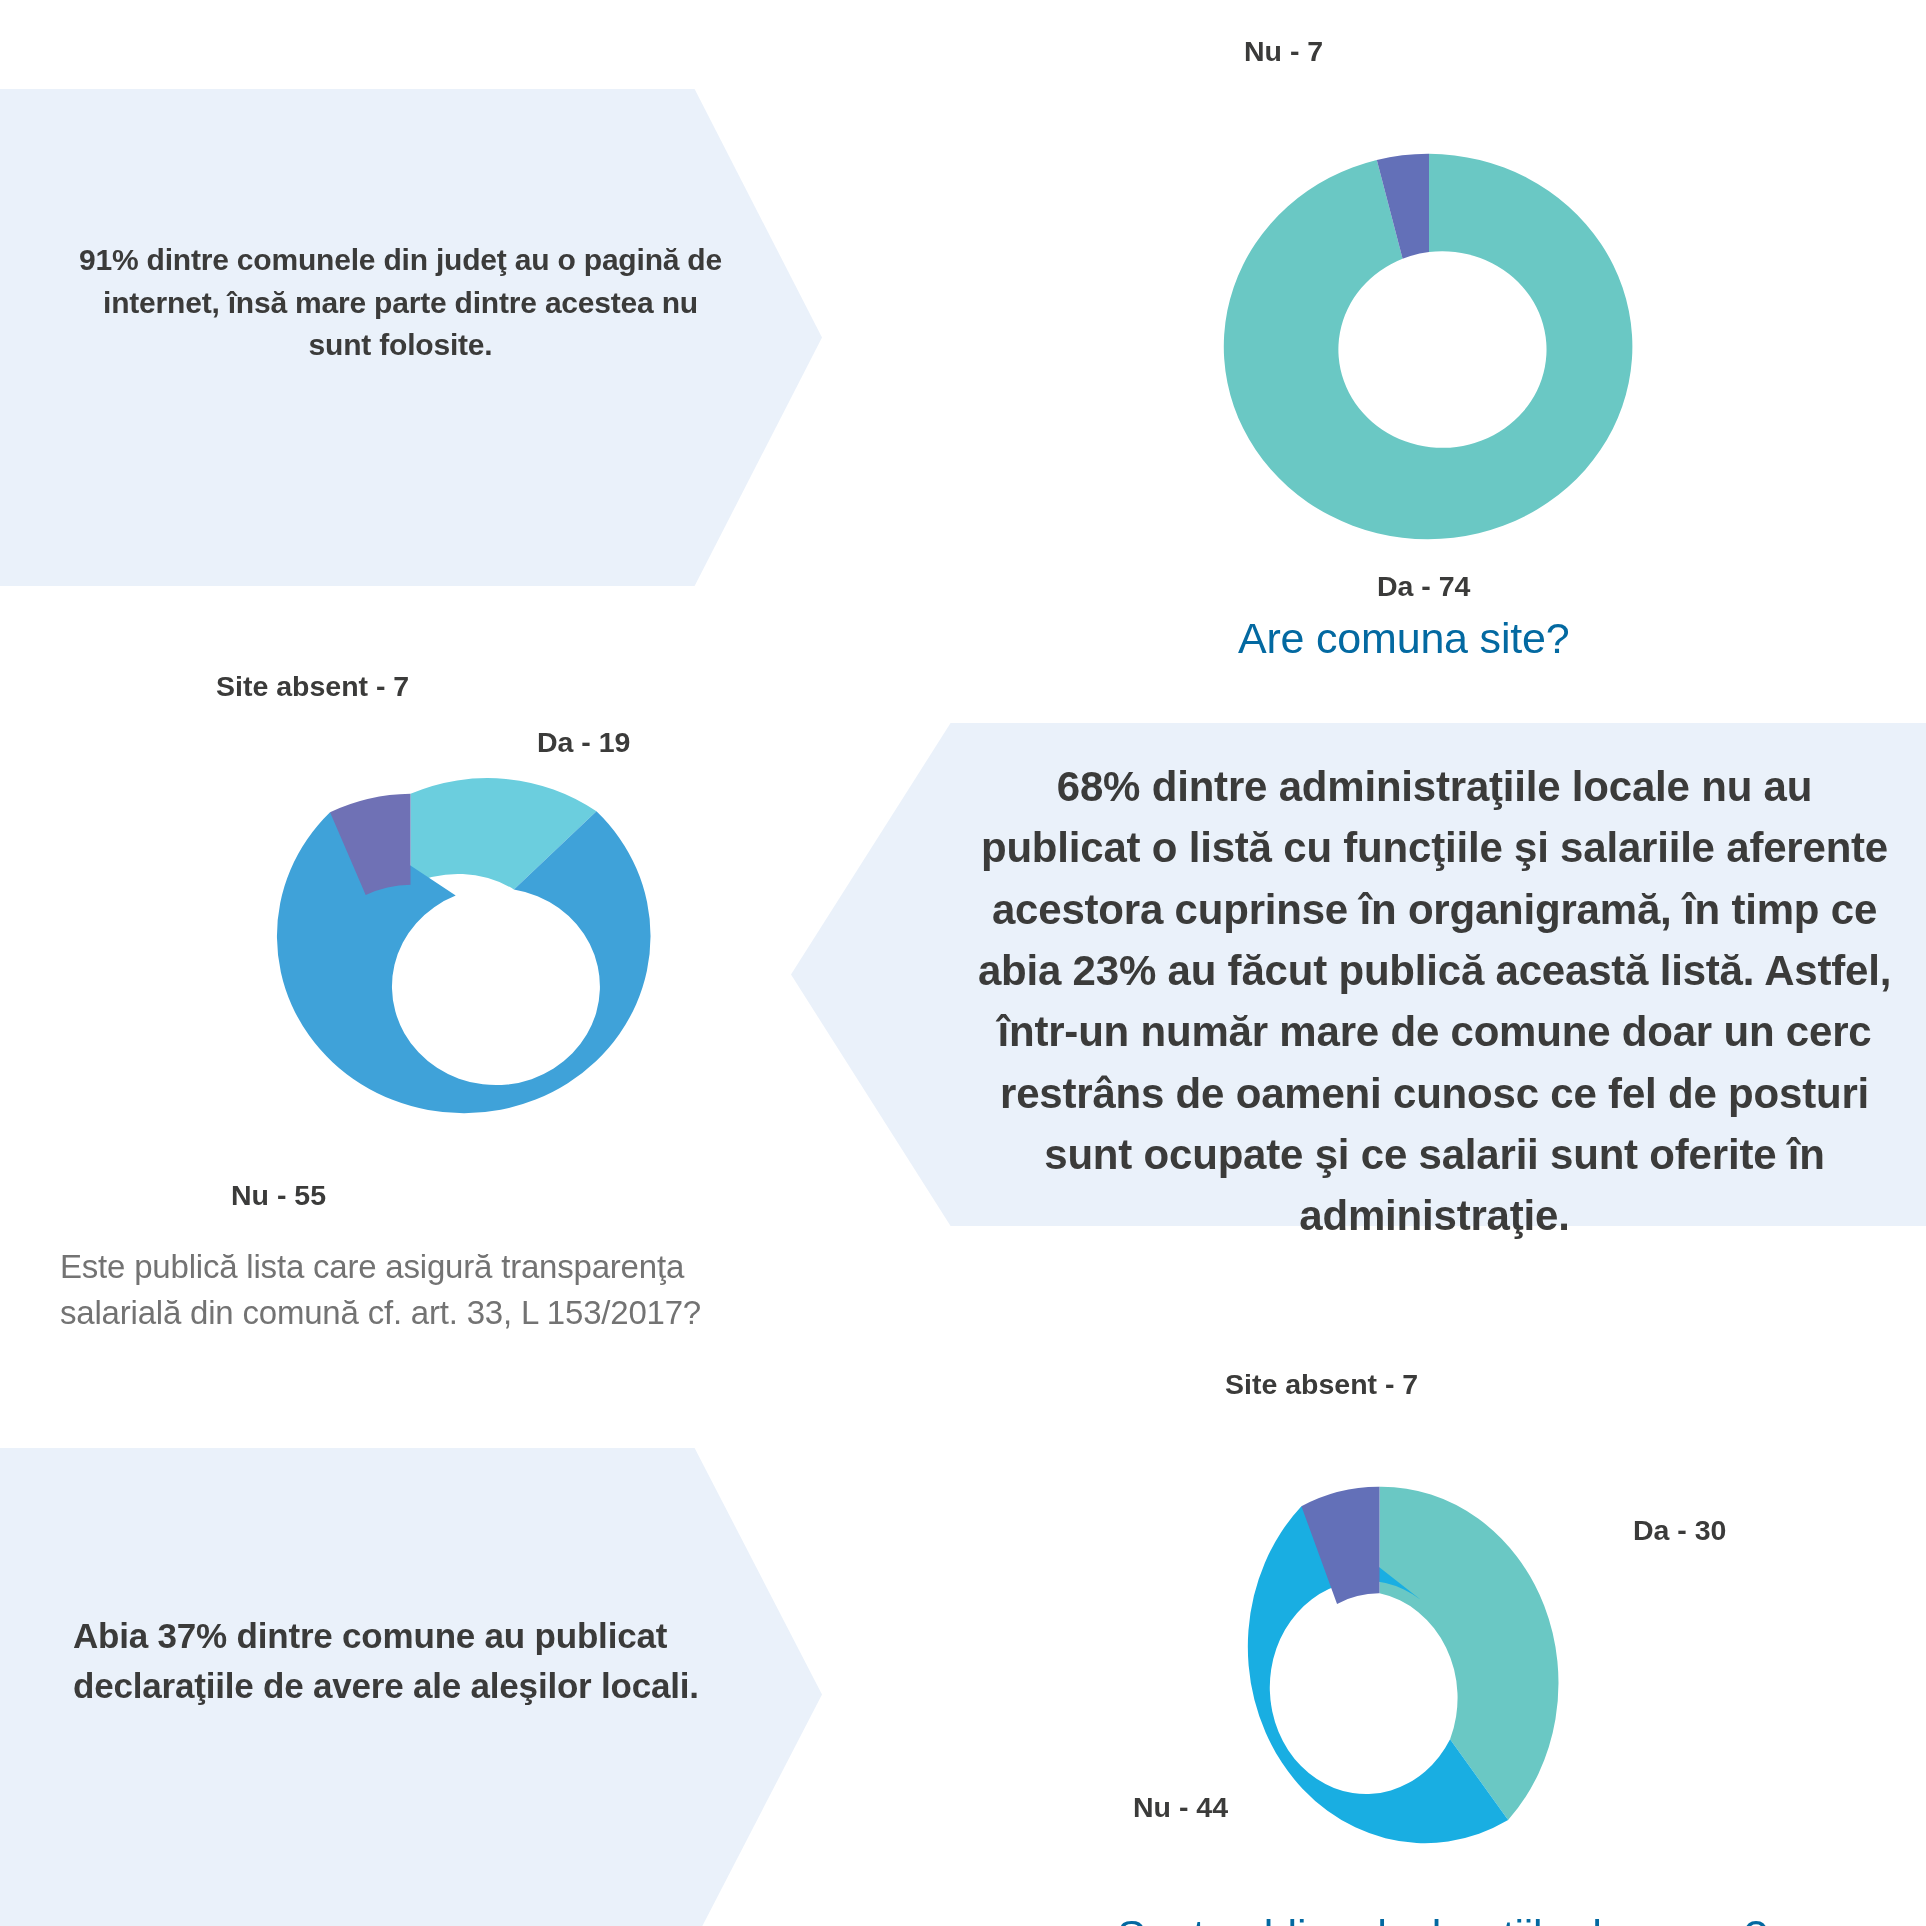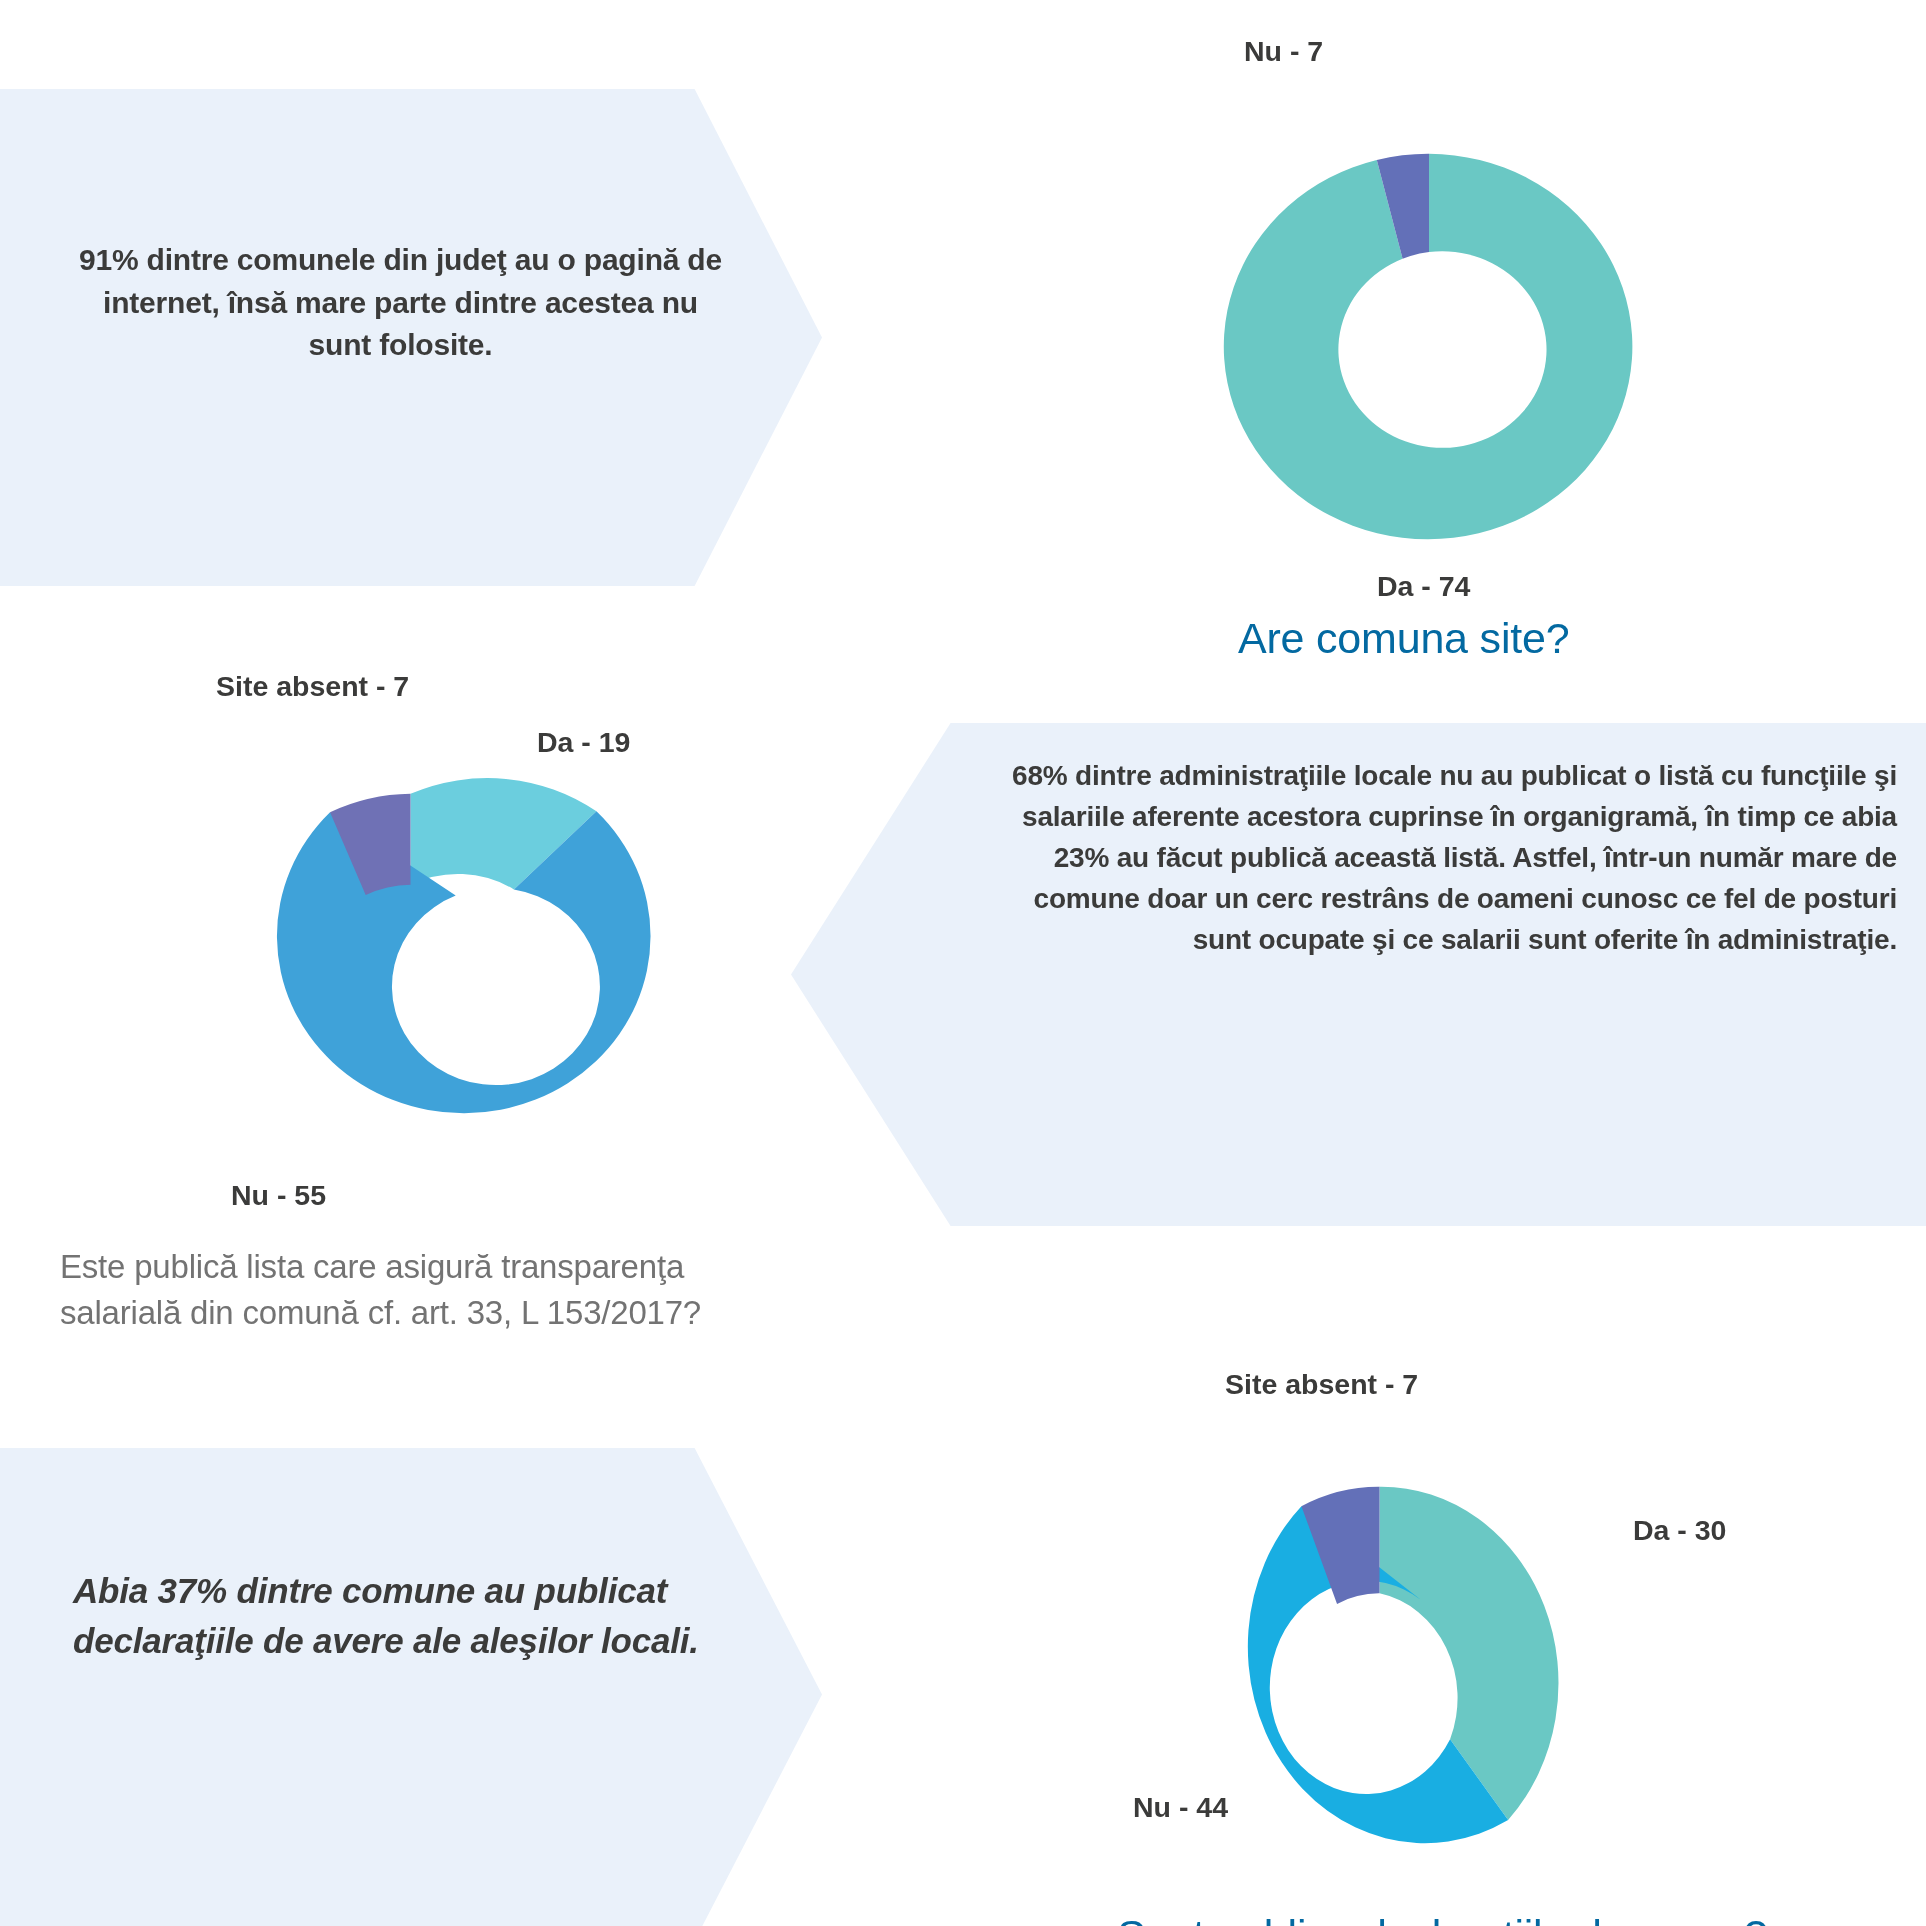--- a/index.html
+++ b/index.html
@@ -57,23 +57,23 @@
   #panel-two {
     left: 791px;
     top: 723px;
     width: 1148px;
     height: 503px;
   }
   #panel-two-text {
     left: 181px;
     top: 33px;
     width: 925px;
-    font-size: 28px;
+    font-size: 42px;
     line-height: 1.46;
-    text-align: right;
+    text-align: center;
   }
 
   #panel-three {
     left: 0px;
     top: 1448px;
     width: 822px;
     height: 493px;
   }
   #panel-three-text {
     left: 73px;
@@ -191,21 +191,21 @@
     <div>Este publică lista care asigură transparenţa</div>
     <div>salarială din comună cf. art. 33, L 153/2017?</div>
   </div>
 
   <div class="panel panel-left" id="panel-two">
   </div>
   <div class="panel-text" id="panel-two-text" style="left:972px; top:756px;">68% dintre administraţiile locale nu au publicat o listă cu funcţiile şi salariile aferente acestora cuprinse în organigramă, în timp ce abia 23% au făcut publică această listă. Astfel, într-un număr mare de comune doar un cerc restrâns de oameni cunosc ce fel de posturi sunt ocupate şi ce salarii sunt oferite în administraţie.</div>
 
   <div class="panel panel-right" id="panel-three">
   </div>
-  <div class="panel-text" id="panel-three-text" style="left:73px; top:1566px;font-style:italic;">Abia 37% dintre comune au publicat declaraţiile de avere ale aleşilor locali.</div>
+  <div class="panel-text" id="panel-three-text" style="left:73px; top:1611px;">Abia 37% dintre comune au publicat declaraţiile de avere ale aleşilor locali.</div>
 
   <div class="donut-wrap" id="chart-three">
     <svg class="donut-svg" width="389" height="408" viewBox="0 0 1010 1060">
 
       <path d="M 505 20
                A 460 510 0 0 1 839.2 886.2
                L 688.4 676.1
                A 250 277 0 0 0 505 297
                Z" fill="#6ac8c4"></path>
 

